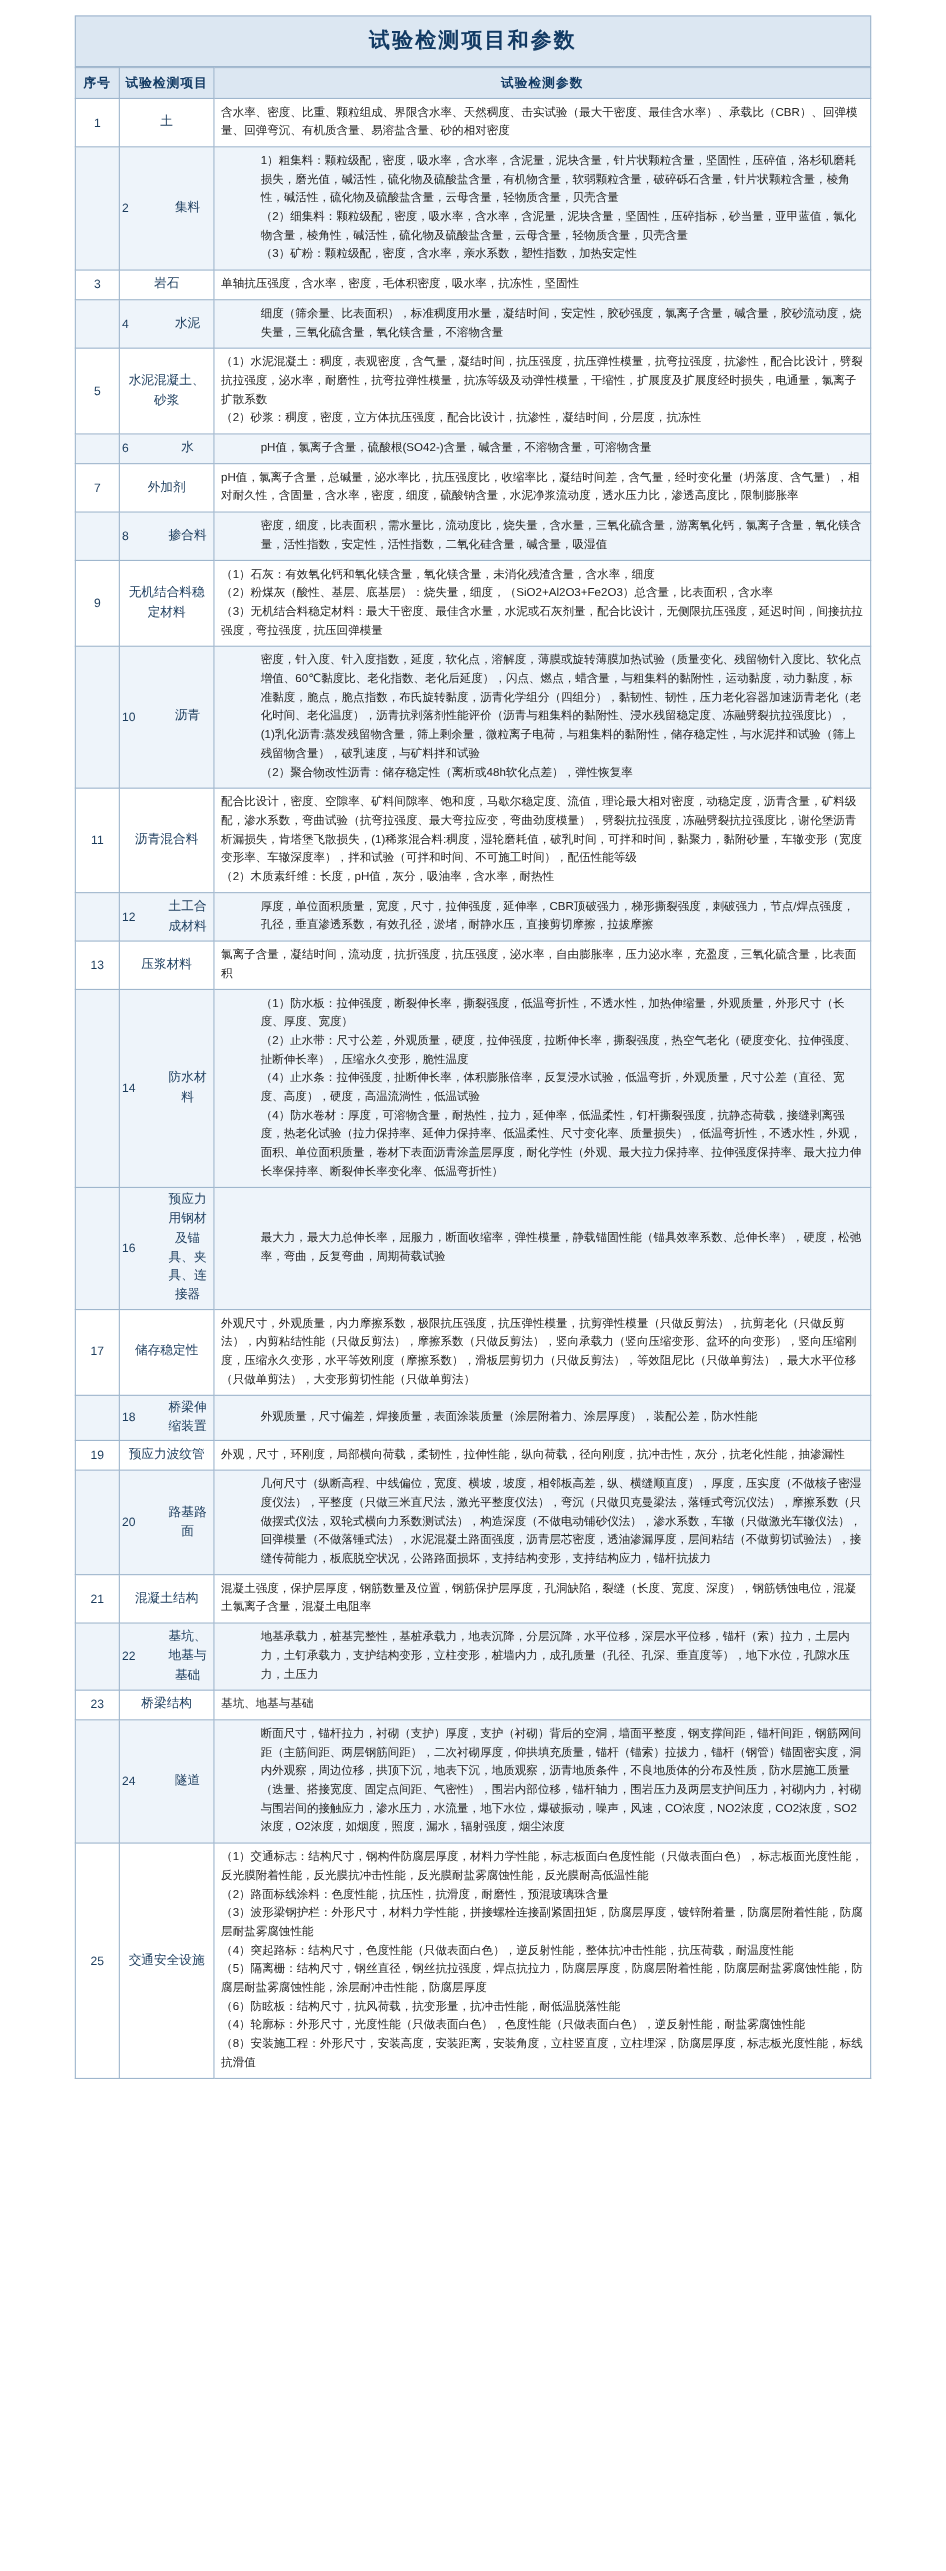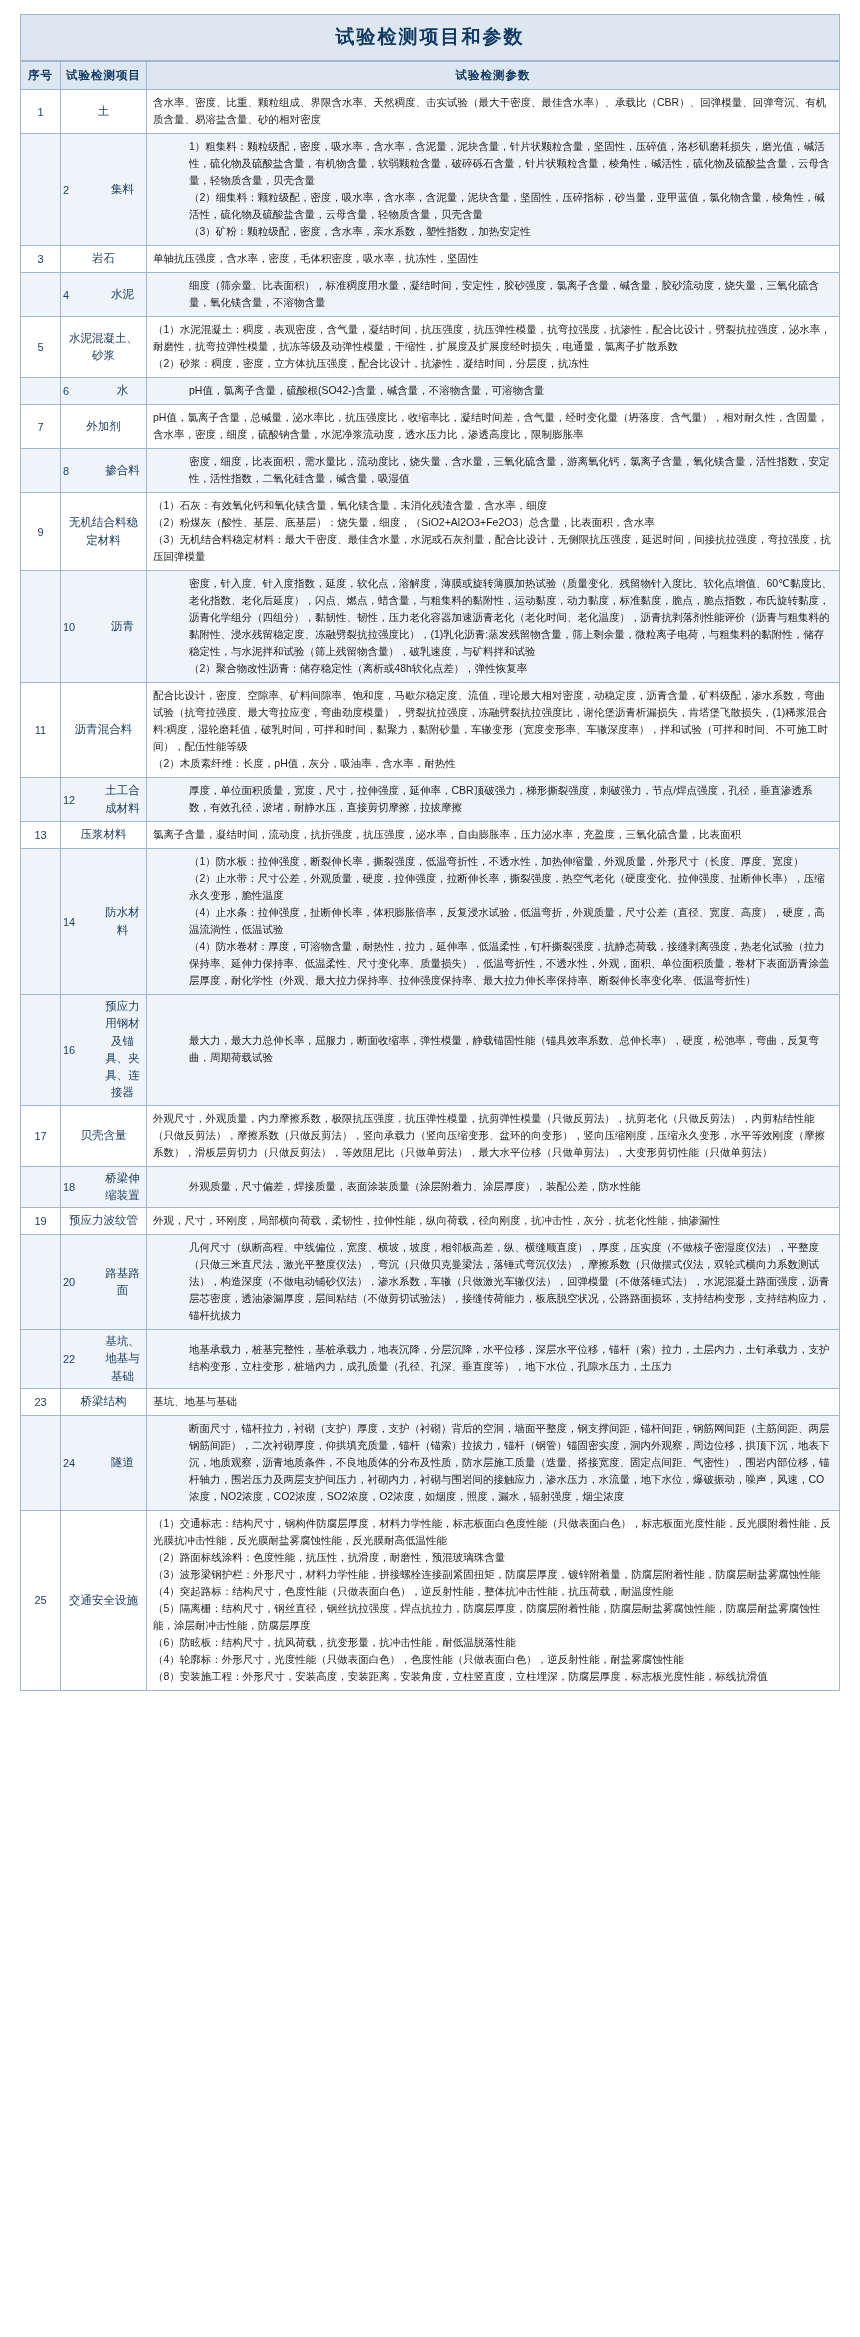--- a/index.html
+++ b/index.html
@@ -3,21 +3,21 @@
 <meta charset="utf-8">
 <style>
   html,body{margin:0;padding:0;background:#ffffff;}
   body{
     width:860px;
     font-family:"Liberation Sans","DejaVu Sans",sans-serif;
     color:#1a1a1a;
     -webkit-font-smoothing:antialiased;
   }
   #doc{
-    width:820px;
+    width:724px;
     margin:0 auto;
     padding:14px 0 20px 0;
     box-sizing:border-box;
   }
   .title-bar{
     border:1px solid #9fb6cd;
     background:#dce7f2;
     text-align:center;
     font-size:19px;
     font-weight:bold;
@@ -203,21 +203,21 @@
         </tr>
         <tr class="even">
           <td class="idx">16</td>
           <td class="item">预应力用钢材及锚具、夹具、连接器</td>
           <td class="param">
             <p>最大力，最大力总伸长率，屈服力，断面收缩率，弹性模量，静载锚固性能（锚具效率系数、总伸长率），硬度，松弛率，弯曲，反复弯曲，周期荷载试验</p>
           </td>
         </tr>
         <tr class="odd">
           <td class="idx">17</td>
-          <td class="item">贝壳含量</td>
+          <td class="item">储存稳定性</td>
           <td class="param">
             <p>外观尺寸，外观质量，内力摩擦系数，极限抗压强度，抗压弹性模量，抗剪弹性模量（只做反剪法），抗剪老化（只做反剪法），内剪粘结性能（只做反剪法），摩擦系数（只做反剪法），竖向承载力（竖向压缩变形、盆环的向变形），竖向压缩刚度，压缩永久变形，水平等效刚度（摩擦系数），滑板层剪切力（只做反剪法），等效阻尼比（只做单剪法），最大水平位移（只做单剪法），大变形剪切性能（只做单剪法）</p>
           </td>
         </tr>
         <tr class="even">
           <td class="idx">18</td>
           <td class="item">桥梁伸缩装置</td>
           <td class="param">
             <p>外观质量，尺寸偏差，焊接质量，表面涂装质量（涂层附着力、涂层厚度），装配公差，防水性能</p>
           </td>
@@ -227,20 +227,27 @@
           <td class="item">预应力波纹管</td>
           <td class="param">
             <p>外观，尺寸，环刚度，局部横向荷载，柔韧性，拉伸性能，纵向荷载，径向刚度，抗冲击性，灰分，抗老化性能，抽渗漏性</p>
           </td>
         </tr>
         <tr class="even">
           <td class="idx">20</td>
           <td class="item">路基路面</td>
           <td class="param">
             <p>几何尺寸（纵断高程、中线偏位，宽度、横坡，坡度，相邻板高差，纵、横缝顺直度），厚度，压实度（不做核子密湿度仪法），平整度（只做三米直尺法，激光平整度仪法），弯沉（只做贝克曼梁法，落锤式弯沉仪法），摩擦系数（只做摆式仪法，双轮式横向力系数测试法），构造深度（不做电动铺砂仪法），渗水系数，车辙（只做激光车辙仪法），回弹模量（不做落锤式法），水泥混凝土路面强度，沥青层芯密度，透油渗漏厚度，层间粘结（不做剪切试验法），接缝传荷能力，板底脱空状况，公路路面损坏，支持结构变形，支持结构应力，锚杆抗拔力</p>
+          </td>
+        </tr>
+        <tr class="odd">
+          <td class="idx">21</td>
+          <td class="item">混凝土结构</td>
+          <td class="param">
+            <p>混凝土强度，保护层厚度，钢筋数量及位置，钢筋保护层厚度，孔洞缺陷，裂缝（长度、宽度、深度），钢筋锈蚀电位，混凝土氯离子含量，混凝土电阻率</p>
           </td>
         </tr>
         <tr class="even">
           <td class="idx">22</td>
           <td class="item">基坑、地基与基础</td>
           <td class="param">
             <p>地基承载力，桩基完整性，基桩承载力，地表沉降，分层沉降，水平位移，深层水平位移，锚杆（索）拉力，土层内力，土钉承载力，支护结构变形，立柱变形，桩墙内力，成孔质量（孔径、孔深、垂直度等），地下水位，孔隙水压力，土压力</p>
           </td>
         </tr>
         <tr class="odd">

